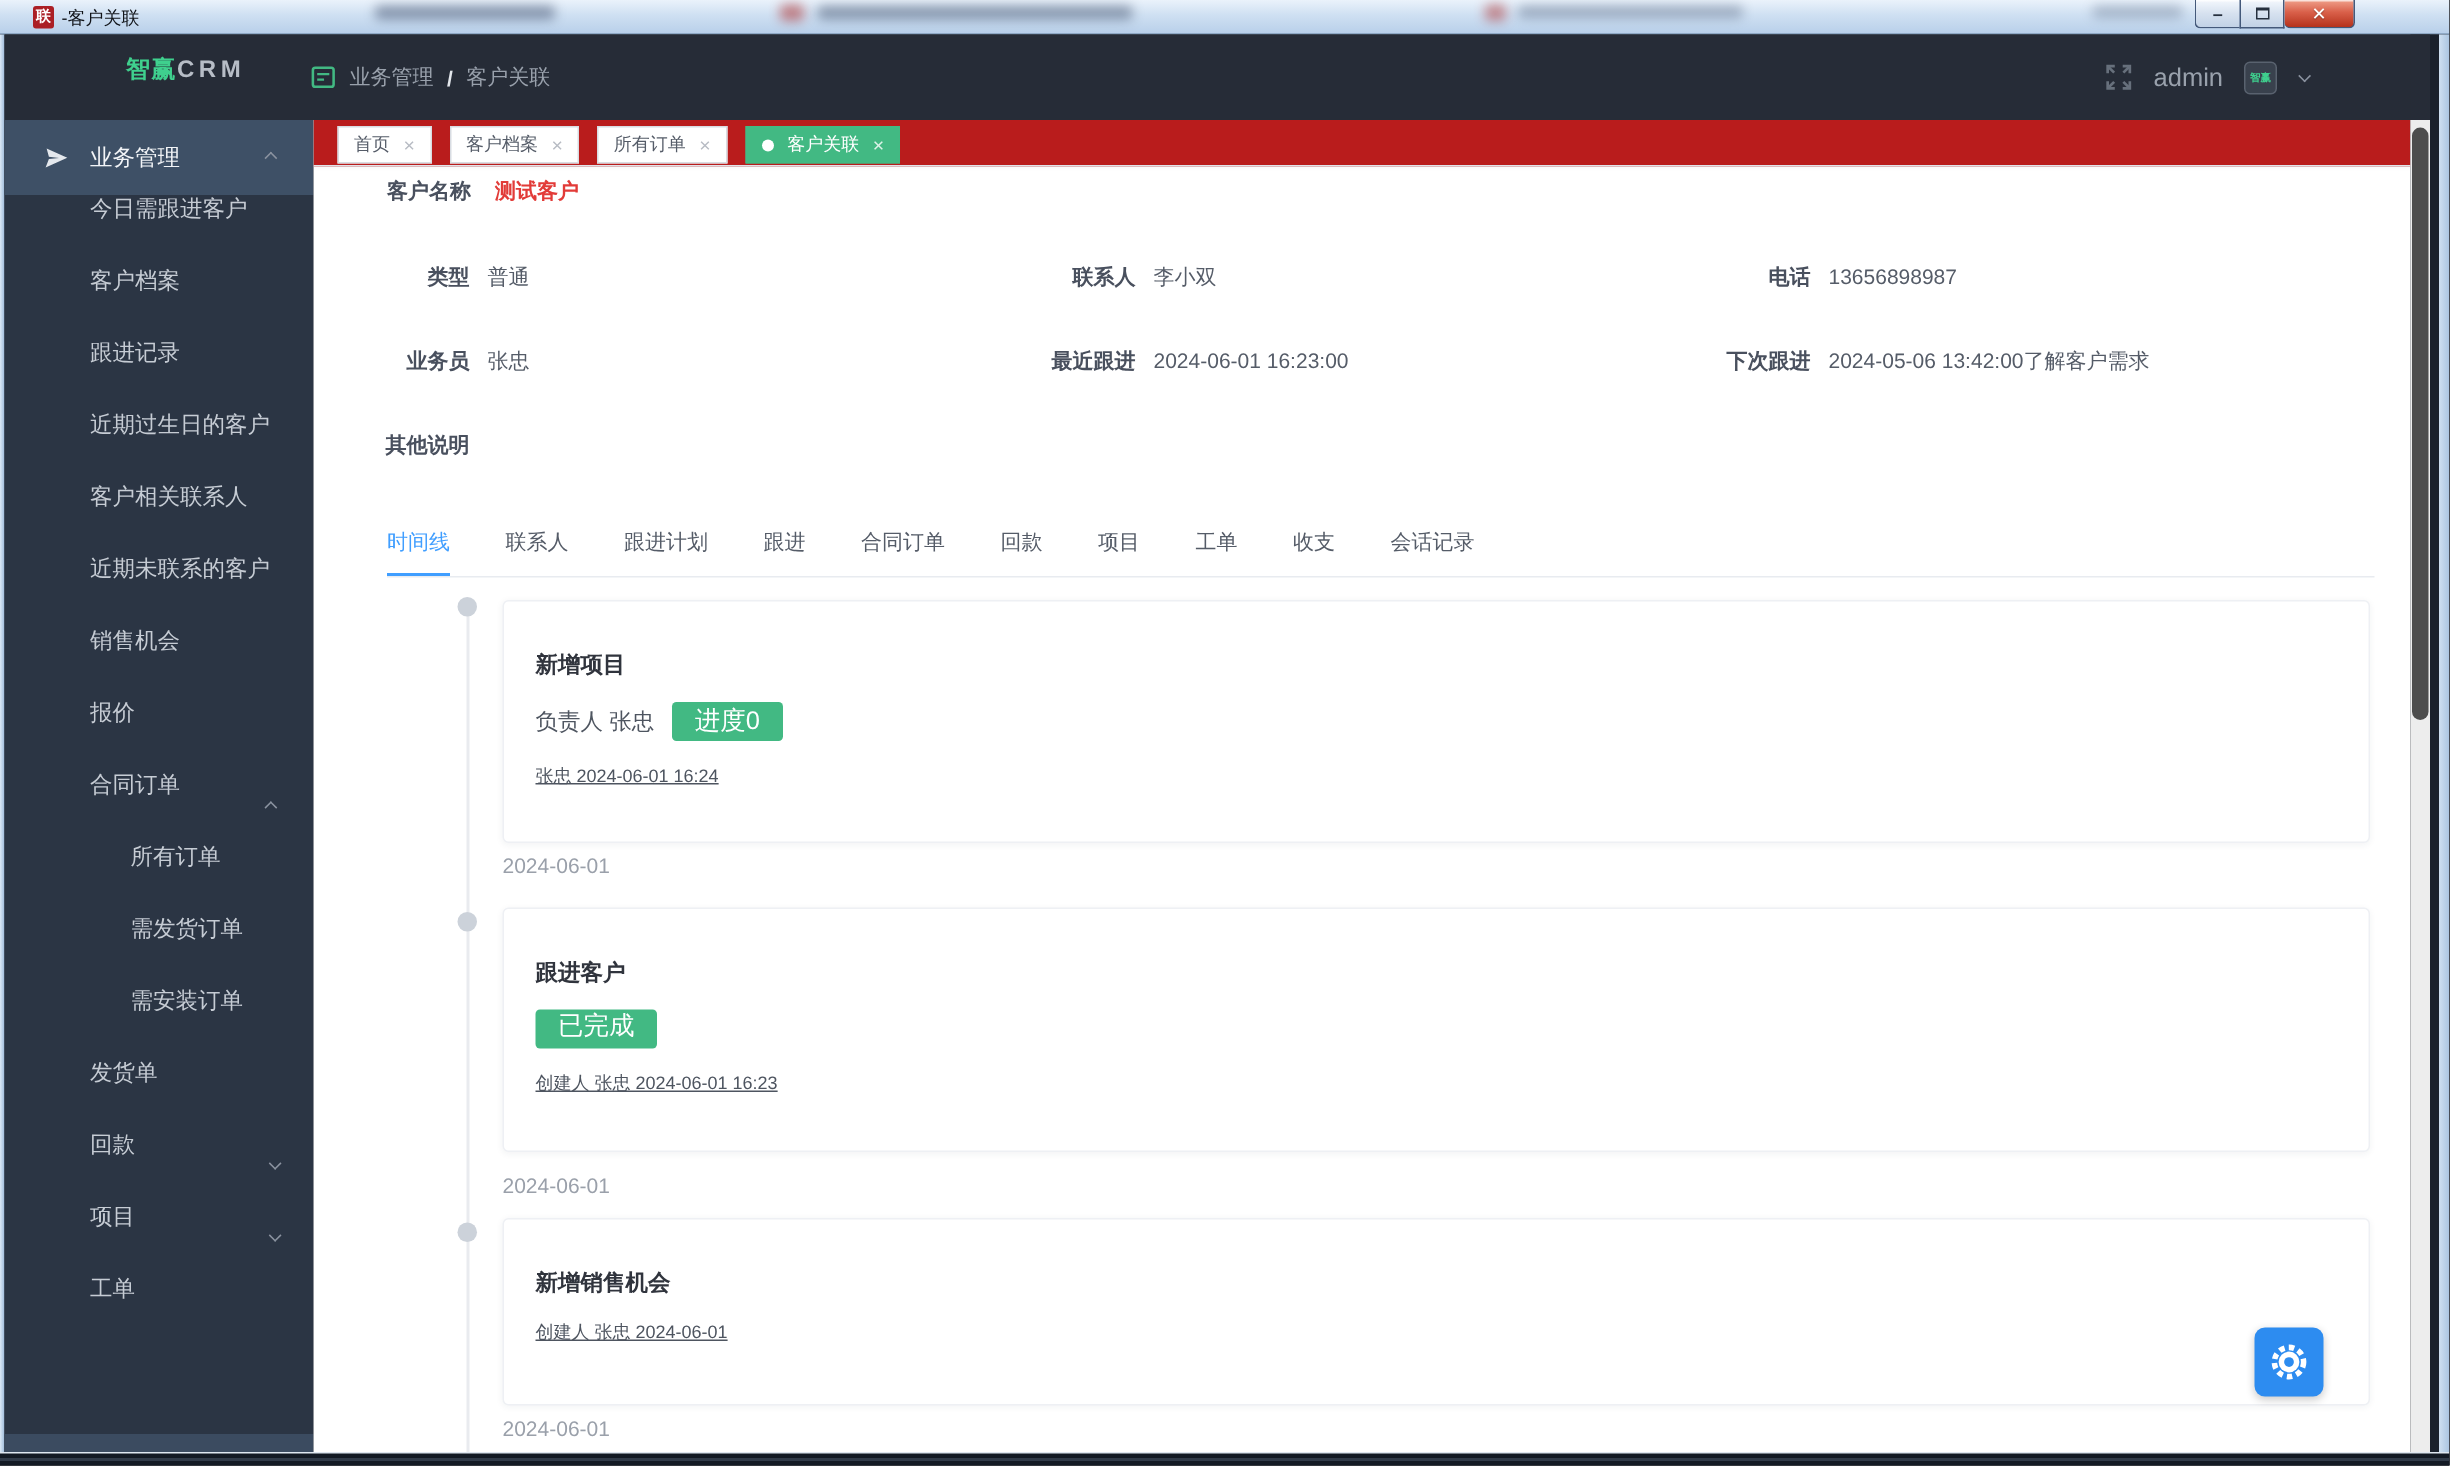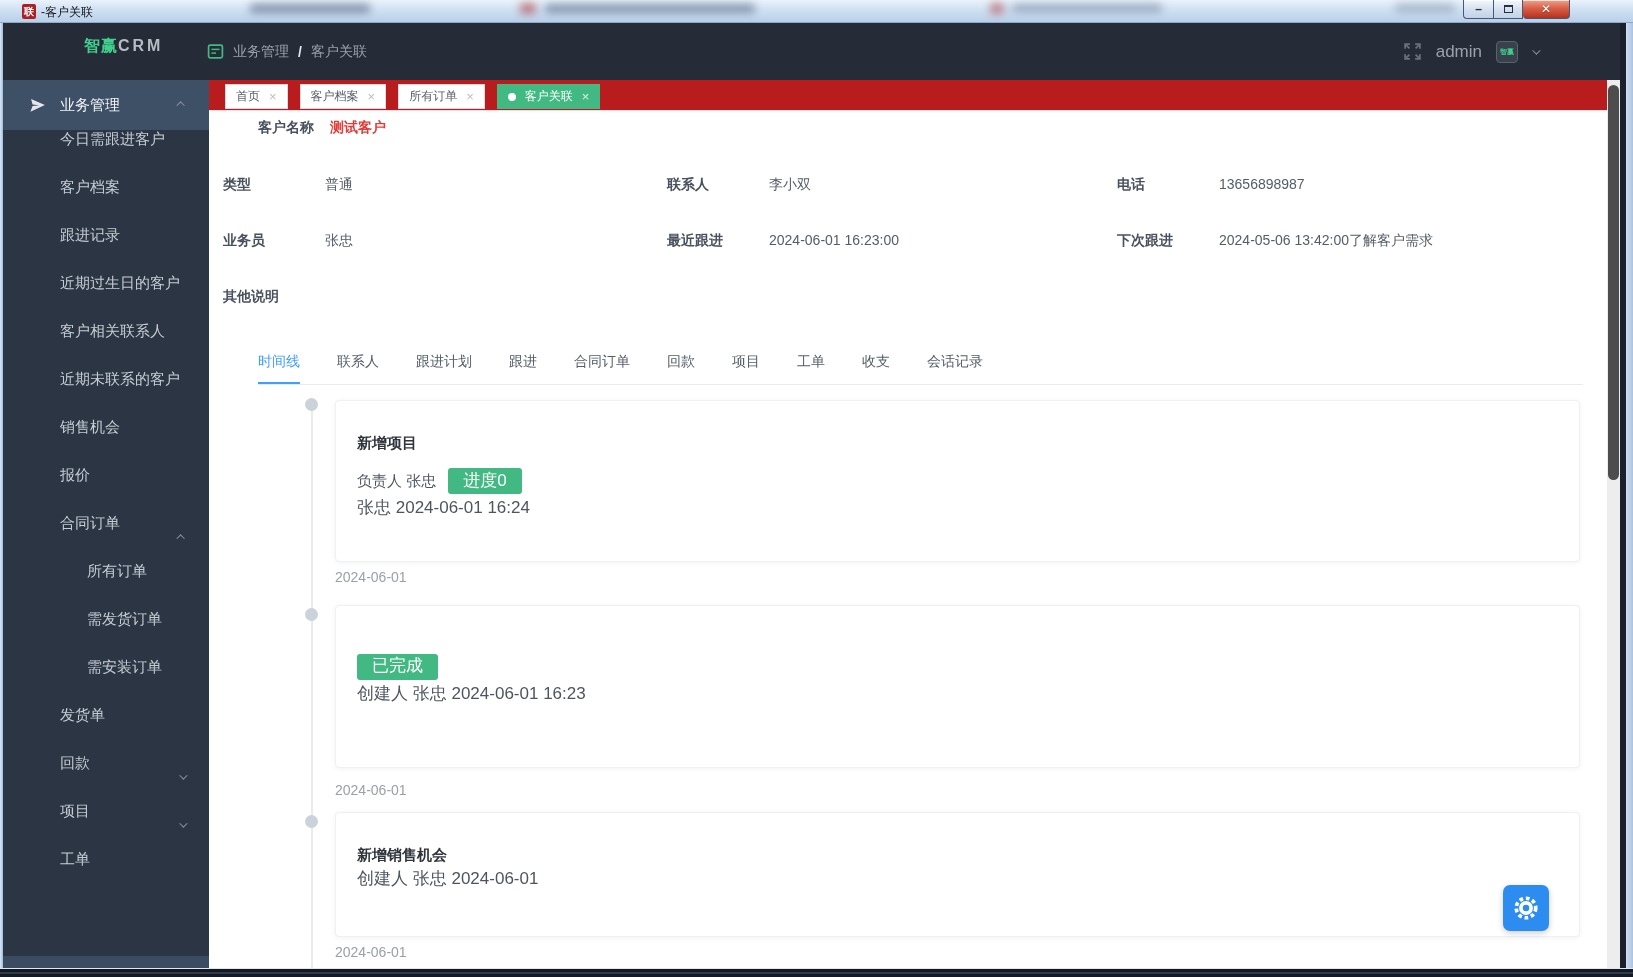--- a/index.html
+++ b/index.html
@@ -74,41 +74,41 @@
        font-size:12px;color:#555c68;cursor:pointer;}
   .tab-close{margin-left:9px;color:#b8bcc4;font-size:13px;line-height:12px;}
   .tab.active{background:#42b983;border-color:#42b983;color:#fff;}
   .tab.active .tab-close{color:#ddf3e8;}
   .tab-dot{width:8px;height:8px;border-radius:50%;background:#fff;margin-right:9px;}
 
   .cust-label{position:absolute;top:39px;left:49px;font-size:14px;font-weight:700;color:#49505e;}
   .cust-value{position:absolute;top:39px;left:121px;font-size:14px;font-weight:700;color:#e23b38;}
 
   .field{position:absolute;height:20px;line-height:20px;font-size:14px;white-space:nowrap;}
-  .flabel{display:inline-block;width:90px;text-align:left;font-weight:700;color:#49505e;}
+  .flabel{display:inline-block;width:90px;text-align:right;font-weight:700;color:#49505e;}
   .fval{margin-left:12px;color:#555c68;}
   .f-r1{top:94px;} .f-r2{top:150px;} .f-r3{top:206px;}
   .f-c1{left:14px;} .f-c2{left:458px;} .f-c3{left:908px;}
 
   .ctabs{position:absolute;left:49px;top:258px;right:24px;height:47px;border-bottom:1px solid #e8ebf0;display:flex;gap:37px;}
   .ctab{height:100%;padding-top:15px;font-size:14px;color:#555c68;cursor:pointer;}
   .ctab.active{color:#409eff;border-bottom:2px solid #409eff;}
 
   .vline{position:absolute;left:102px;top:322px;bottom:0;width:2px;background:#e9ebef;}
   .tdot{position:absolute;left:96px;width:13px;height:13px;border-radius:50%;background:#ccd2da;}
   .tdot.d1{top:318px;} .tdot.d2{top:528px;} .tdot.d3{top:735px;}
   .tcard{position:absolute;left:126px;width:1245px;background:#fff;border:1px solid #eef0f4;border-radius:4px;
          box-shadow:0 1px 5px rgba(31,45,61,.06);padding:33px 20px 0 21px;}
   .tcard.c1{top:320px;height:162px;} .tcard.c2{top:525px;height:163px;} .tcard.c3{top:732px;height:125px;}
   .tc-title{font-size:15px;font-weight:700;color:#30343d;}
   .tc-line{margin-top:15px;font-size:15px;color:#4e5560;display:flex;align-items:center;}
   .badge{display:inline-block;background:#42b983;color:#fff;font-size:17px;height:26px;line-height:26px;
          padding:0 15px;border-radius:3px;}
   .tc-line .badge{margin-left:12px;}
-  .tc-meta{margin-top:2px;font-size:17px;color:#4e5560;}
+  .tc-meta{margin-top:15px;font-size:12px;color:#4e5560;text-decoration:underline;}
   .tdate{position:absolute;left:126px;font-size:14px;color:#9aa0aa;}
   .tdate.t1{top:489px;} .tdate.t2{top:702px;} .tdate.t3{top:864px;}
 
   .scrollbar{position:absolute;right:13px;top:80px;bottom:9px;width:13px;background:#ededed;}
   .scroll-thumb{position:absolute;left:1px;top:5px;width:11px;height:395px;background:#4d4d4d;border-radius:6px;}
   .scroll-top-dark{position:absolute;right:13px;top:23px;width:13px;height:57px;background:#262c37;}
 
   .fab{position:absolute;left:1503px;top:885px;width:46px;height:46px;border-radius:7px;background:#2d8cf0;
        display:flex;align-items:center;justify-content:center;box-shadow:0 2px 6px rgba(0,0,0,.2);cursor:pointer;}
 </style>
@@ -307,20 +307,21 @@
       <div class="tc-title">新增项目</div>
       <div class="tc-line">
         <span>负责人 张忠</span>
         <span class="badge">进度0</span>
       </div>
       <div class="tc-meta">张忠 2024-06-01 16:24</div>
     </div>
     <div class="tdate t1">2024-06-01</div>
 
     <div class="tcard c2">
+      <div class="tc-title">跟进客户</div>
       <div class="tc-line">
         <span class="badge" style="margin-left:0;font-family:Liberation Mono, monospace;">已完成</span>
       </div>
       <div class="tc-meta">创建人 张忠 2024-06-01 16:23</div>
     </div>
     <div class="tdate t2">2024-06-01</div>
 
     <div class="tcard c3">
       <div class="tc-title">新增销售机会</div>
       <div class="tc-meta">创建人 张忠 2024-06-01</div>

